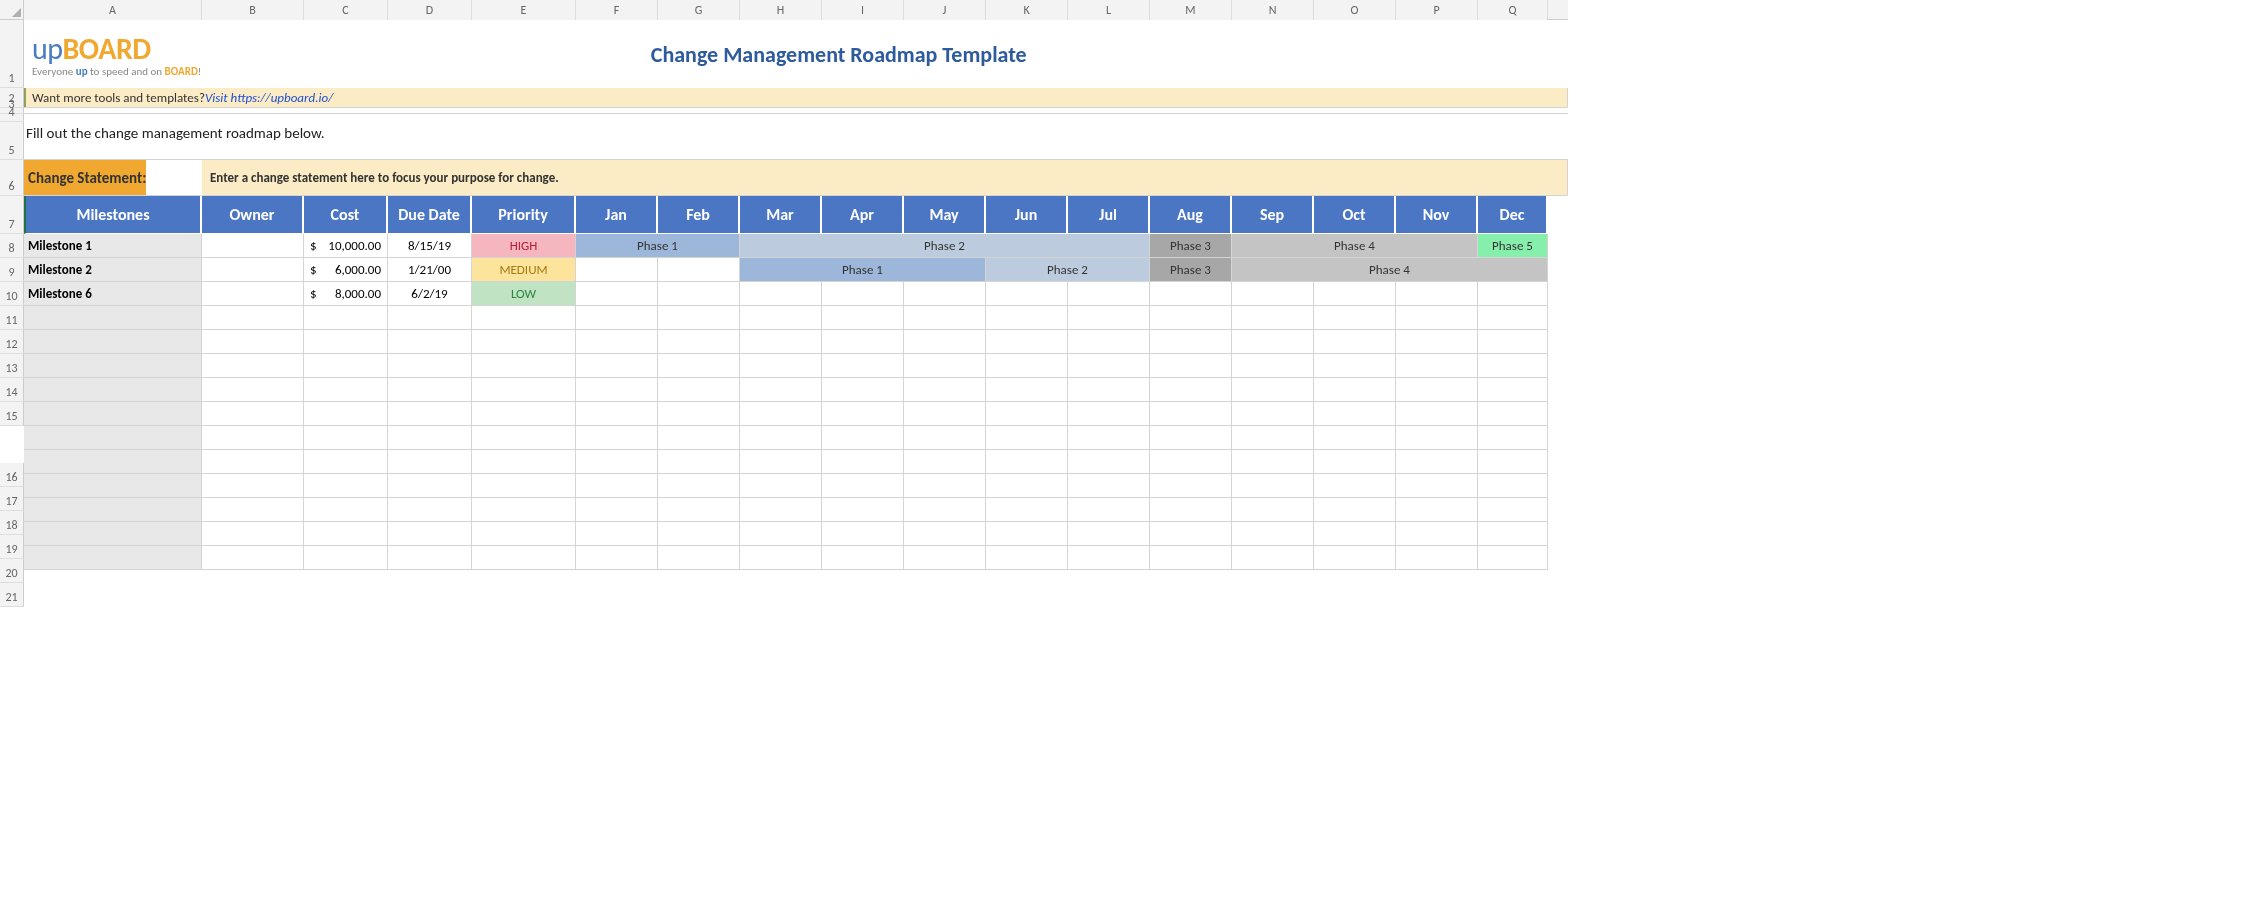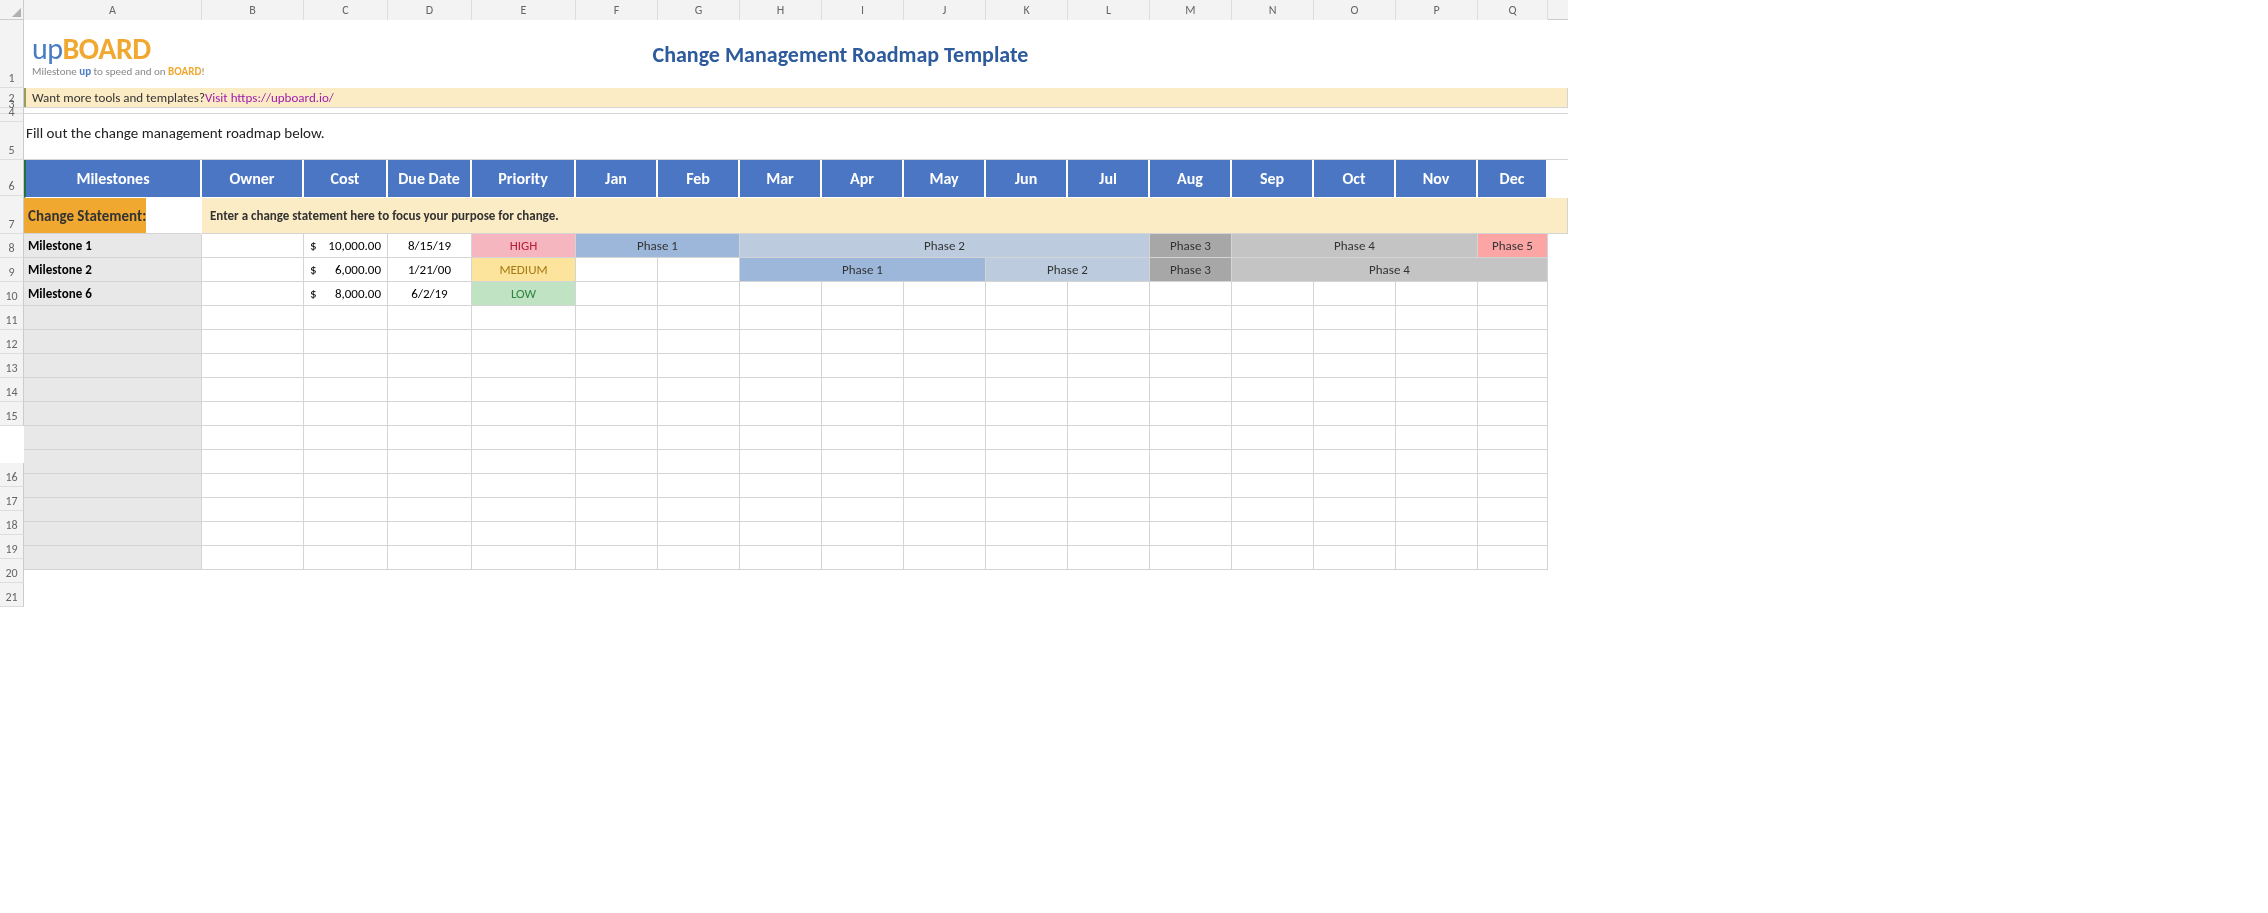--- a/index.html
+++ b/index.html
@@ -42,21 +42,21 @@
   .logo-main { font-size: 30px; font-weight: 400; letter-spacing: -0.5px; }
   .logo-up { color: #4a7cc4; }
   .logo-board { color: #f0a830; font-weight: 700; }
   .logo-tag { font-size: 11px; color: #888; margin-top: -2px; }
   .logo-tag .t-up { color: #4a7cc4; font-weight: 600; }
   .logo-tag .t-board { color: #f0a830; font-weight: 700; }
   .main-title { flex: 1; text-align: center; font-size: 22px; font-weight: 700; color: #2e5b9c; padding-right: 100px; }
   
   
   .info-bar { background: #fcecc5; width: 100%; height: 100%; display: flex; align-items: center; padding-left: 6px; font-size: 13px; color: #333; border-left: 2px solid #92a05c; }
-  .info-bar a { color: #a21caf; text-decoration: none; }
+  .info-bar a { color: #1d4ed8; text-decoration: none; font-style: italic; }
   
   .instruct { padding-left: 2px; font-size: 15px; color: #222; }
   
   
   .cs-label { background: #f0a830; color: #333; font-weight: 700; font-size: 15px; padding-left: 4px; display: flex; align-items: center; height: 100%; }
   .cs-input { background: #fcecc5; color: #333; font-weight: 700; font-size: 13px; padding-left: 8px; display: flex; align-items: center; height: 100%; width: 100%; }
   
   
   .hdr { background: #4a76c4; color: #fff; font-weight: 700; font-size: 16px; text-align: center; justify-content: center; border-right: 2px solid #fff !important; border-bottom: 1px solid #fff !important; }
   .r7-left-marker { border-left: 2px solid #207245; }
@@ -70,21 +70,21 @@
   .prio-high { background: #f5b6c0; color: #b82035; }
   .prio-med { background: #fde49c; color: #a67a12; }
   .prio-low { background: #bfe3c3; color: #2f8540; }
   
   
   .phase { justify-content: center; font-size: 13px; color: #333; }
   .ph1 { background: #9db7db; }
   .ph2 { background: #bcccde; }
   .ph3 { background: #a7a7a7; }
   .ph4 { background: #c4c4c4; }
-  .ph5 { background: #fca5a5; }
+  .ph5 { background: #86efac; }
   
   .empty-gray { background: #e8e8e8; }
   
   .no-border-r { border-right: none !important; }
 </style>
 </head>
 <body>
 
 <div class="sheet">
 
@@ -136,21 +136,21 @@
     <div class="cells">
 
       <div class="row r1">
         <div class="cell no-border-r" style="width:1544px; padding:0;border-bottom:none;">
           <div class="title-area">
             <div class="logo">
               <div class="logo-main">
                 <span class="logo-up">up</span><span class="logo-board">BOARD</span>
               </div>
               <div class="logo-tag">
-                <span>Milestone </span><span class="t-up">up</span><span> to speed and on </span><span class="t-board">BOARD</span><span>!</span>
+                <span>Everyone </span><span class="t-up">up</span><span> to speed and on </span><span class="t-board">BOARD</span><span>!</span>
               </div>
             </div>
             <div class="main-title">Change Management Roadmap Template</div>
           </div>
         </div>
       </div>
 
       <div class="row r2">
         <div class="cell" style="width:1544px; padding:0;">
           <div class="info-bar">
@@ -163,20 +163,29 @@
       <div class="row r3">
           <div class="cell" style="width:1544px;border-right:none;"></div>
         </div>
 
       <div class="row r4">
           <div class="cell" style="width:1544px;border-right:none;border-bottom:none;"></div>
         </div>
 
       <div class="row r5">
         <div class="cell instruct" style="width:1544px;border-right:none;align-items:flex-start;padding-top:2px;">Fill out the change management roadmap below.</div>
+      </div>
+
+      <div class="row r6">
+        <div class="cell colA" style="padding:0;border-right:2px solid #fff;">
+          <div class="cs-label">Change Statement:</div>
+        </div>
+        <div class="cell" style="width:1366px;padding:0;">
+          <div class="cs-input">Enter a change statement here to focus your purpose for change.</div>
+        </div>
       </div>
 
       <div class="row r7">
         <div class="cell hdr colA r7-left-marker">Milestones</div>
         <div class="cell hdr colB">Owner</div>
         <div class="cell hdr colC">Cost</div>
         <div class="cell hdr colD">Due Date</div>
         <div class="cell hdr colE">Priority</div>
         <div class="cell hdr colF">Jan</div>
         <div class="cell hdr colG">Feb</div>
@@ -185,29 +194,20 @@
         <div class="cell hdr colJ">May</div>
         <div class="cell hdr colK">Jun</div>
         <div class="cell hdr colL">Jul</div>
         <div class="cell hdr colM">Aug</div>
         <div class="cell hdr colN">Sep</div>
         <div class="cell hdr colO">Oct</div>
         <div class="cell hdr colP">Nov</div>
         <div class="cell hdr colQ">Dec</div>
       </div>
 
-      <div class="row r6">
-        <div class="cell colA" style="padding:0;border-right:2px solid #fff;">
-          <div class="cs-label">Change Statement:</div>
-        </div>
-        <div class="cell" style="width:1366px;padding:0;">
-          <div class="cs-input">Enter a change statement here to focus your purpose for change.</div>
-        </div>
-      </div>
-
       <div id="milestone-rows">
           <div class="row r8">
             <div class="cell colA ms-name">Milestone 1</div>
             <div class="cell colB"></div>
             <div class="cell colC cost">
               <span class="cur">$</span>
               <span>10,000.00</span>
             </div>
             <div class="cell colD date">8/15/19</div>
             <div class="cell colE prio prio-high">HIGH</div>

